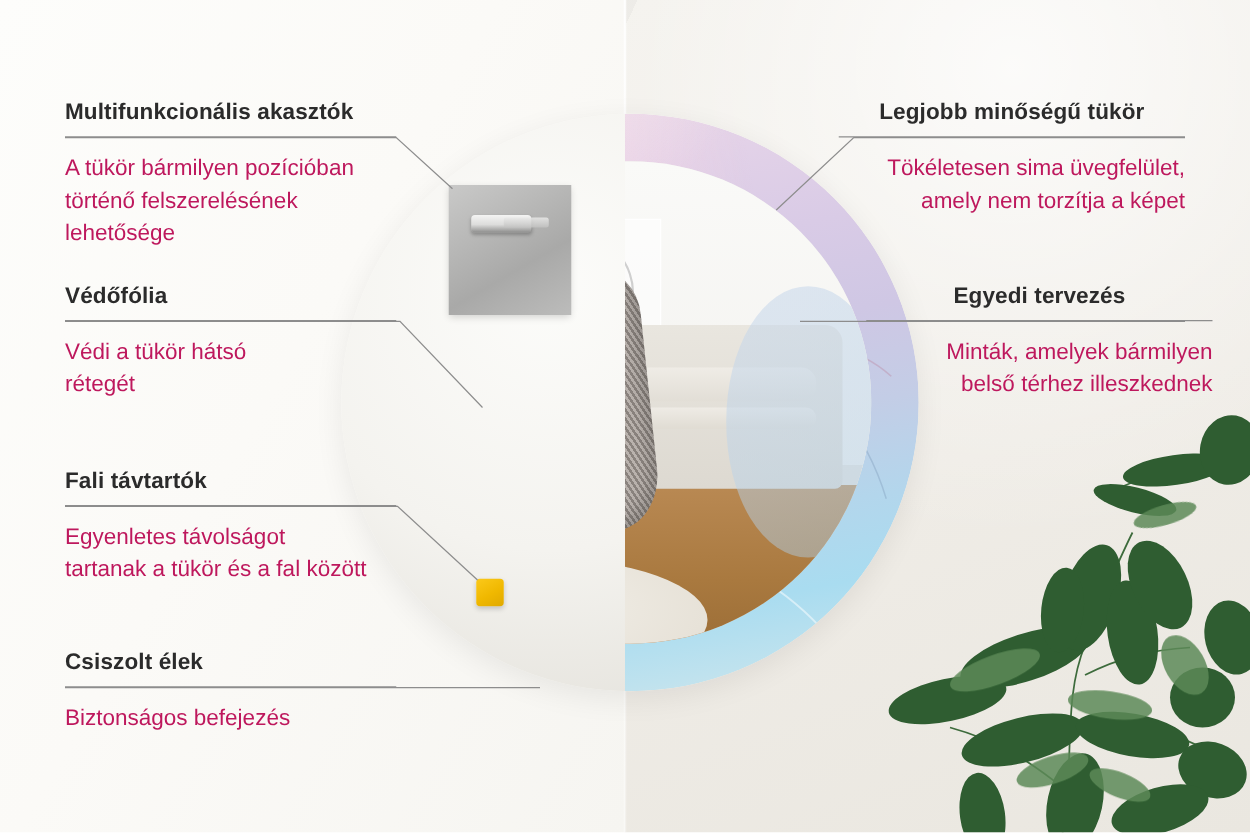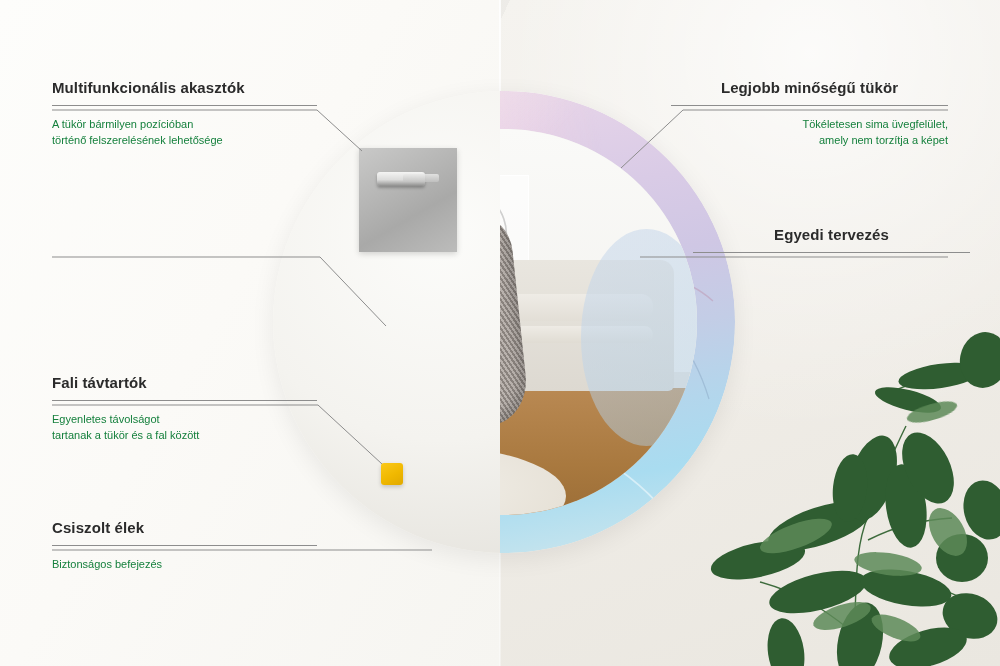--- a/index.html
+++ b/index.html
@@ -116,28 +116,28 @@
   .spacer{
     position:absolute;left:381px;top:463px;width:22px;height:22px;
     background:linear-gradient(150deg,#fbc91a 0%,#f0b800 55%,#e0a900 100%);
     border-radius:3px;
     box-shadow:0 2px 4px rgba(0,0,0,.18);
   }
 
   
   .callout{position:absolute;}
   .callout .title{
-    font-size:15px;font-weight:bold;color:#2b2b2b;letter-spacing:.1px;
+    font-size:18px;font-weight:bold;color:#2b2b2b;letter-spacing:.1px;
     white-space:nowrap;
   }
   .callout .rule{
     height:1px;background:#8d8d8d;margin:9px 0 11px 0;
   }
   .callout .desc{
-    font-size:11px;color:#15803d;line-height:1.45;white-space:pre-line;
+    font-size:18px;color:#be185d;line-height:1.45;white-space:pre-line;
   }
   .callout.left{left:52px;width:265px;text-align:left;}
   .callout.right{width:277px;text-align:right;}
   .callout.right .title{text-align:center;}
   .callout.right .desc{text-align:right;}
 
   
   #leaders{position:absolute;left:0;top:0;width:1000px;height:666px;pointer-events:none;}
 
   
@@ -207,20 +207,26 @@
     </g>
   </svg>
 
   <div class="callout left" style="top:79px;">
     <div class="title">Multifunkcionális akasztók</div>
     <div class="rule"></div>
     <div class="desc">A tükör bármilyen pozícióban
 történő felszerelésének lehetősége</div>
   </div>
 
+  <div class="callout left" style="top:226px;">
+    <div class="title">Védőfólia</div>
+    <div class="rule"></div>
+    <div class="desc">Védi a tükör hátsó
+rétegét</div>
+  </div>
 
   <div class="callout left" style="top:519px;">
     <div class="title">Csiszolt élek</div>
     <div class="rule"></div>
     <div class="desc">Biztonságos befejezés</div>
   </div>
 
   <div class="callout left" style="top:374px;">
     <div class="title">Fali távtartók</div>
     <div class="rule"></div>
@@ -231,20 +237,22 @@
   <div class="callout right" style="left:671px;top:79px;">
     <div class="title">Legjobb minőségű tükör</div>
     <div class="rule"></div>
     <div class="desc">Tökéletesen sima üvegfelület,
 amely nem torzítja a képet</div>
   </div>
 
   <div class="callout right" style="left:693px;top:226px;">
     <div class="title">Egyedi tervezés</div>
     <div class="rule"></div>
+    <div class="desc">Minták, amelyek bármilyen
+belső térhez illeszkednek</div>
   </div>
 
   <svg id="plant" viewBox="0 0 300 336">
     <g stroke="#3d6b3c" stroke-width="1.4" fill="none">
       <path d="M150 336 C160 280 150 230 168 186"></path>
       <path d="M150 300 C120 276 96 262 60 252"></path>
       <path d="M168 210 C196 196 220 190 252 188"></path>
       <path d="M160 250 C196 246 228 252 262 268"></path>
       <path d="M196 60 C214 52 238 46 268 44"></path>
       <path d="M172 170 C186 140 196 116 206 96"></path>

